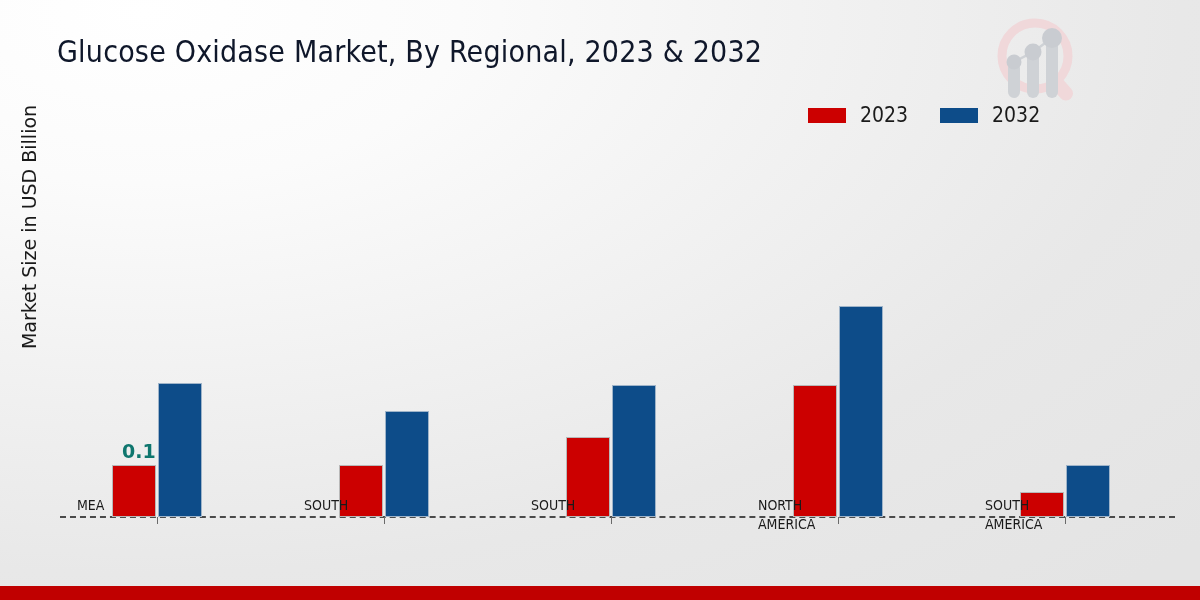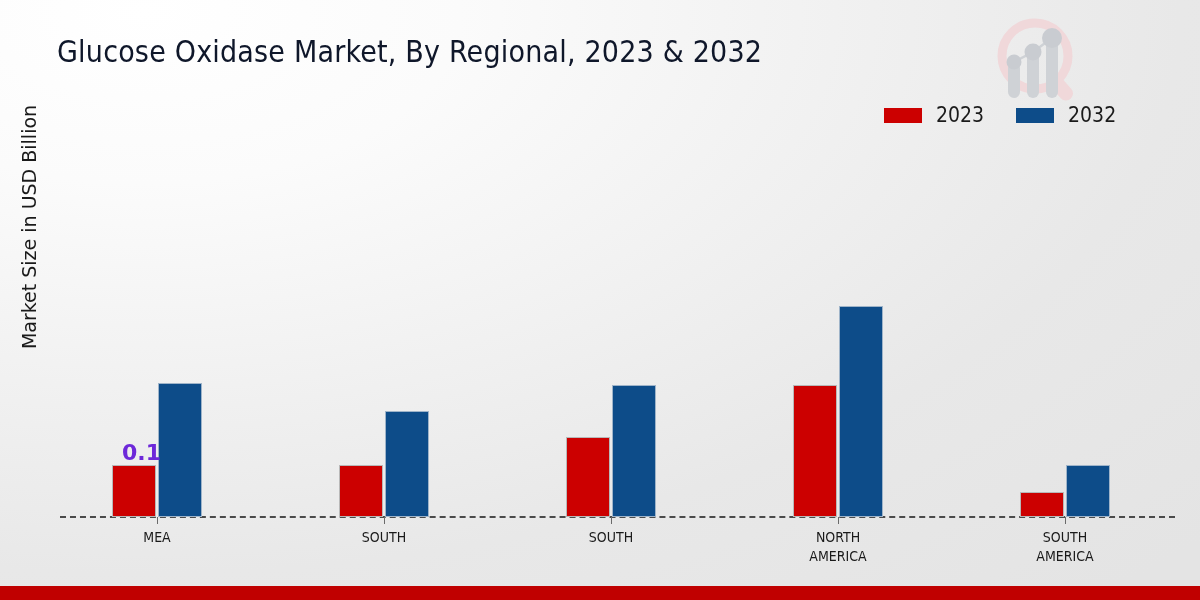--- a/index.html
+++ b/index.html
@@ -49,21 +49,21 @@
     font-weight: 400;
     color: #0f172a;
     letter-spacing: 0.2px;
     white-space: nowrap;
     font-family: "DejaVu Sans Condensed", "DejaVu Sans", "Liberation Sans", sans-serif;
   }
 
   
   #legend {
     position: absolute;
-    left: 884px;
+    left: 808px;
     top: 103px;
     display: flex;
     align-items: center;
     gap: 0;
     text-align: center;
   }
   .legend-item {
     display: flex;
     align-items: center;
   }
@@ -122,34 +122,34 @@
   .tick {
     position: absolute;
     top: 517px;
     width: 0;
     height: 7px;
     border-left: 1px solid #6a6a6a;
   }
 
   .cat-label {
     position: absolute;
-    top: 528px;
-    text-align: center;
+    top: 496px;
+    text-align: left;
     font-size: 14px;
     line-height: 19px;
     color: #1a1a1a;
     white-space: pre-line;
     font-family: "DejaVu Sans Condensed", "DejaVu Sans", "Liberation Sans", sans-serif;
   }
 
   .point-label {
     position: absolute;
-    font-size: 22px;
+    font-size: 19px;
     font-weight: bold;
-    color: #6d28d9;
+    color: #0f766e;
     white-space: nowrap;
     font-family: "DejaVu Sans", "Liberation Sans", sans-serif;
     text-align: right;
   }
 
   
   #bottom-bar {
     position: absolute;
     left: 0;
     top: 586px;

